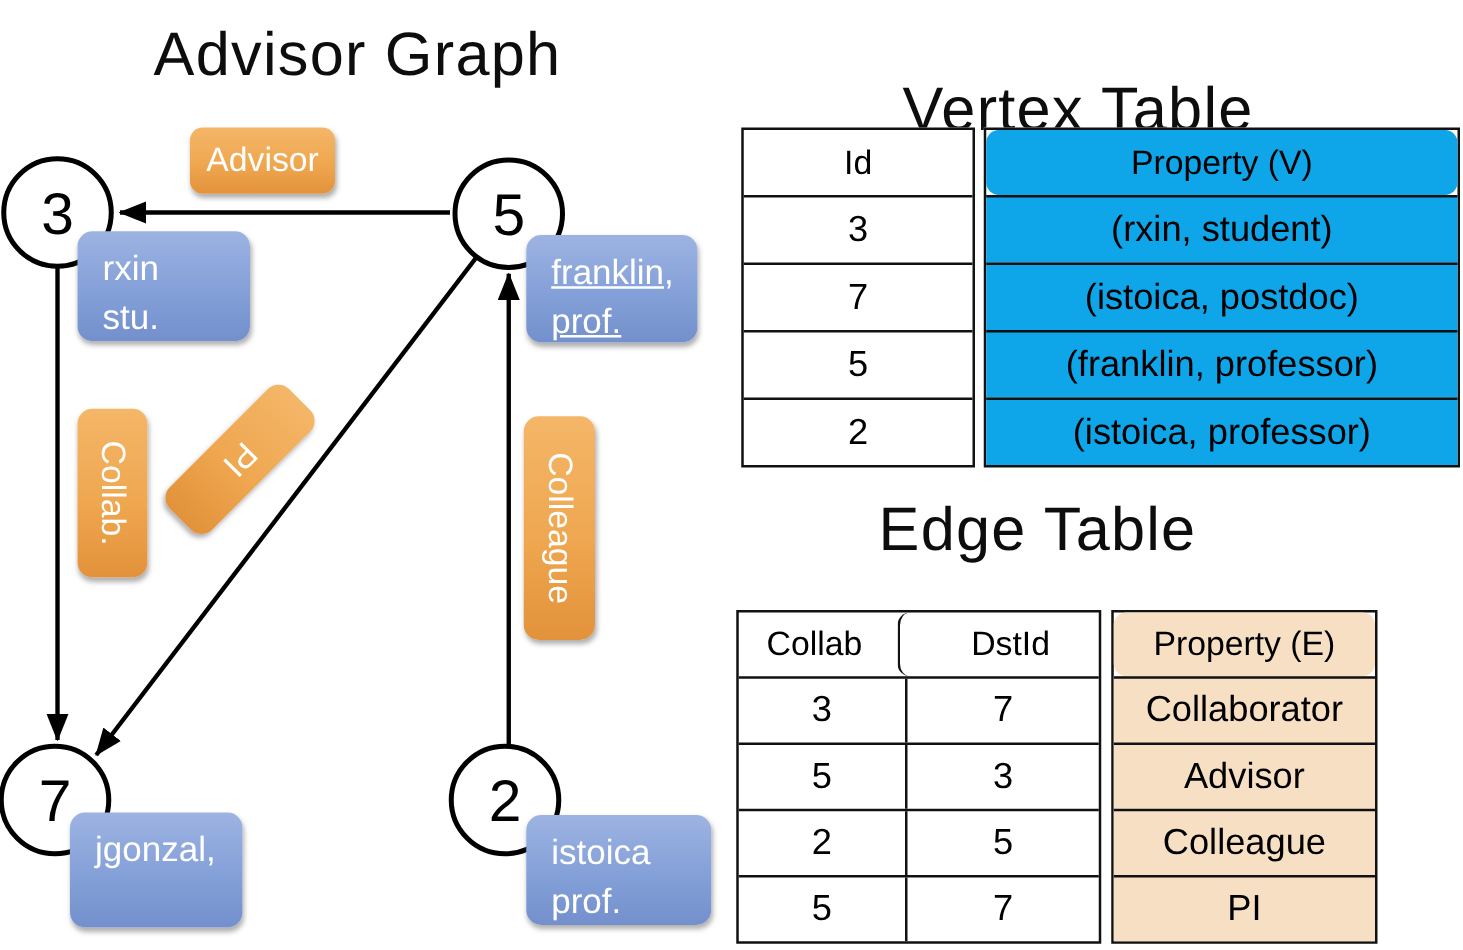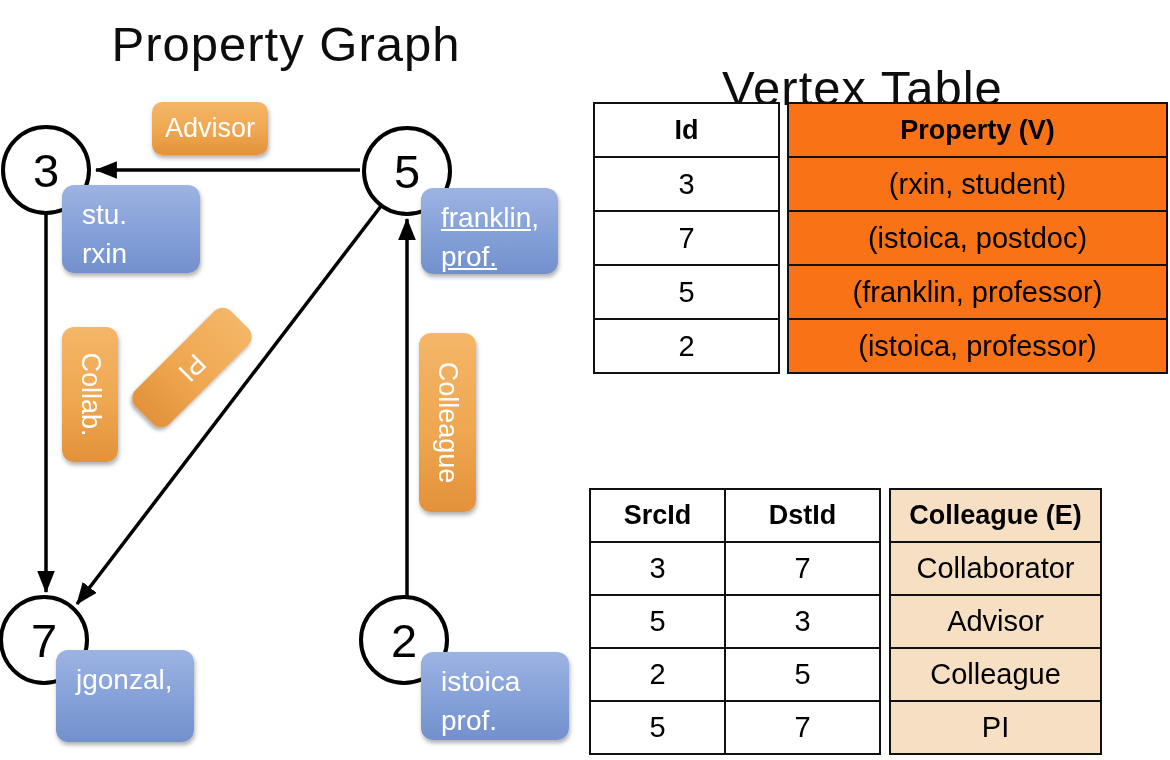--- a/index.html
+++ b/index.html
@@ -18,35 +18,35 @@
   .blue{background:linear-gradient(180deg,#9db3e2 0%,#84a0d8 55%,#7390cd 100%);}
   .h-label{display:flex;align-items:center;justify-content:center;font-size:27px;}
   .v-label{display:flex;align-items:center;justify-content:center;font-size:27px;}
   .v-label span{transform:rotate(90deg);white-space:nowrap;}
   .vprops{box-sizing:border-box;padding:10px 0 0 20px;font-size:28px;line-height:39px;}
   
   .tbl{position:absolute;border:2px solid #111;box-sizing:border-box;background:#fff;}
   .tbl .cell{height:52px;border-top:2px solid #111;display:flex;align-items:center;
              justify-content:center;font-size:29px;}
   .tbl .cell:first-child{border-top:none;}
-  .tbl .hdr{font-weight:bold;font-size:27px;}
-  .bluebg{background:#f97316;}
+  .tbl .hdr{font-weight:normal;font-size:27px;border-radius:10px;}
+  .bluebg{background:#0ea5e9;}
   .tanbg{background:#f7dfc4;}
   .split{display:flex;}
   .split > div{flex:none;display:flex;align-items:center;justify-content:center;height:100%;}
   .split .c2{border-left:2px solid #111;}
   .etbl .cell{height:51px;}
 </style>
 </head>
 <body>
 
 <div id="stage">
 
   <div id="graph-panel">
-    <div class="title" style="left:0;top:16px;width:572px;">Property Graph</div>
+    <div class="title" style="left:0;top:16px;width:572px;">Advisor Graph</div>
 
     <svg id="edges-svg" width="580" height="760" viewBox="0 0 580 760">
       <defs>
         <marker id="arr" viewBox="0 0 20 16" refX="19" refY="8" markerWidth="22" markerHeight="18" markerUnits="userSpaceOnUse" orient="auto">
           <path d="M0,0 L20,8 L0,16 Z" fill="#000"></path>
         </marker>
       </defs>
       <line x1="360" y1="170" x2="96" y2="170" stroke="#000" stroke-width="3.5" marker-end="url(#arr)"></line>
       <line x1="46" y1="212" x2="46" y2="592" stroke="#000" stroke-width="3.5" marker-end="url(#arr)"></line>
       <line x1="407" y1="172" x2="77" y2="604" stroke="#000" stroke-width="3.5" marker-end="url(#arr)"></line>
@@ -73,22 +73,22 @@
       <span>Collab.</span>
     </div>
     <div class="badge orange v-label" style="left:168px;top:300px;width:48px;height:135px;transform:rotate(45deg);">
       <span>PI</span>
     </div>
     <div class="badge orange v-label" style="left:419px;top:333px;width:57px;height:179px;">
       <span>Colleague</span>
     </div>
 
     <div class="badge blue vprops" style="left:62px;top:185px;width:138px;height:88px;">
+      <div>rxin</div>
       <div>stu.</div>
-      <div>rxin</div>
     </div>
     <div class="badge blue vprops" style="left:421px;top:188px;width:137px;height:86px;text-decoration:underline;">
       <div>franklin,</div>
       <div>prof.</div>
     </div>
     <div class="badge blue vprops" style="left:56px;top:650px;width:138px;height:92px;">
       <div>jgonzal,</div>
     </div>
     <div class="badge blue vprops" style="left:421px;top:652px;width:148px;height:88px;">
       <div>istoica</div>
@@ -106,44 +106,45 @@
     <div class="cell">2</div>
   </div>
   <div class="tbl" style="left:787px;top:102px;width:381px;">
     <div class="cell hdr bluebg">Property (V)</div>
     <div class="cell bluebg">(rxin, student)</div>
     <div class="cell bluebg">(istoica, postdoc)</div>
     <div class="cell bluebg">(franklin, professor)</div>
     <div class="cell bluebg">(istoica, professor)</div>
   </div>
 
+  <div class="title" style="left:590px;top:396px;width:480px;">Edge Table</div>
 
   <div class="tbl etbl" style="left:589px;top:488px;width:292px;">
     <div class="cell split" style="padding:0;">
-      <div class="c1 hdr" style="width:133px;">SrcId</div>
-      <div class="c2 hdr" style="width:153px;">DstId</div>
+      <div class="c1 hdr" style="width:133px;">Collab</div>
+      <div class="c2 hdr" style="width:153px;padding-left:12px;">DstId</div>
     </div>
     <div class="cell split">
       <div class="c1" style="width:133px;">3</div>
       <div class="c2" style="width:153px;">7</div>
     </div>
     <div class="cell split">
       <div class="c1" style="width:133px;">5</div>
       <div class="c2" style="width:153px;">3</div>
     </div>
     <div class="cell split">
       <div class="c1" style="width:133px;">2</div>
       <div class="c2" style="width:153px;">5</div>
     </div>
     <div class="cell split">
       <div class="c1" style="width:133px;">5</div>
       <div class="c2" style="width:153px;">7</div>
     </div>
   </div>
   <div class="tbl etbl" style="left:889px;top:488px;width:213px;">
-    <div class="cell hdr tanbg">Colleague (E)</div>
+    <div class="cell hdr tanbg">Property (E)</div>
     <div class="cell tanbg">Collaborator</div>
     <div class="cell tanbg">Advisor</div>
     <div class="cell tanbg">Colleague</div>
     <div class="cell tanbg">PI</div>
   </div>
 
 </div>
 
 </body></html>

